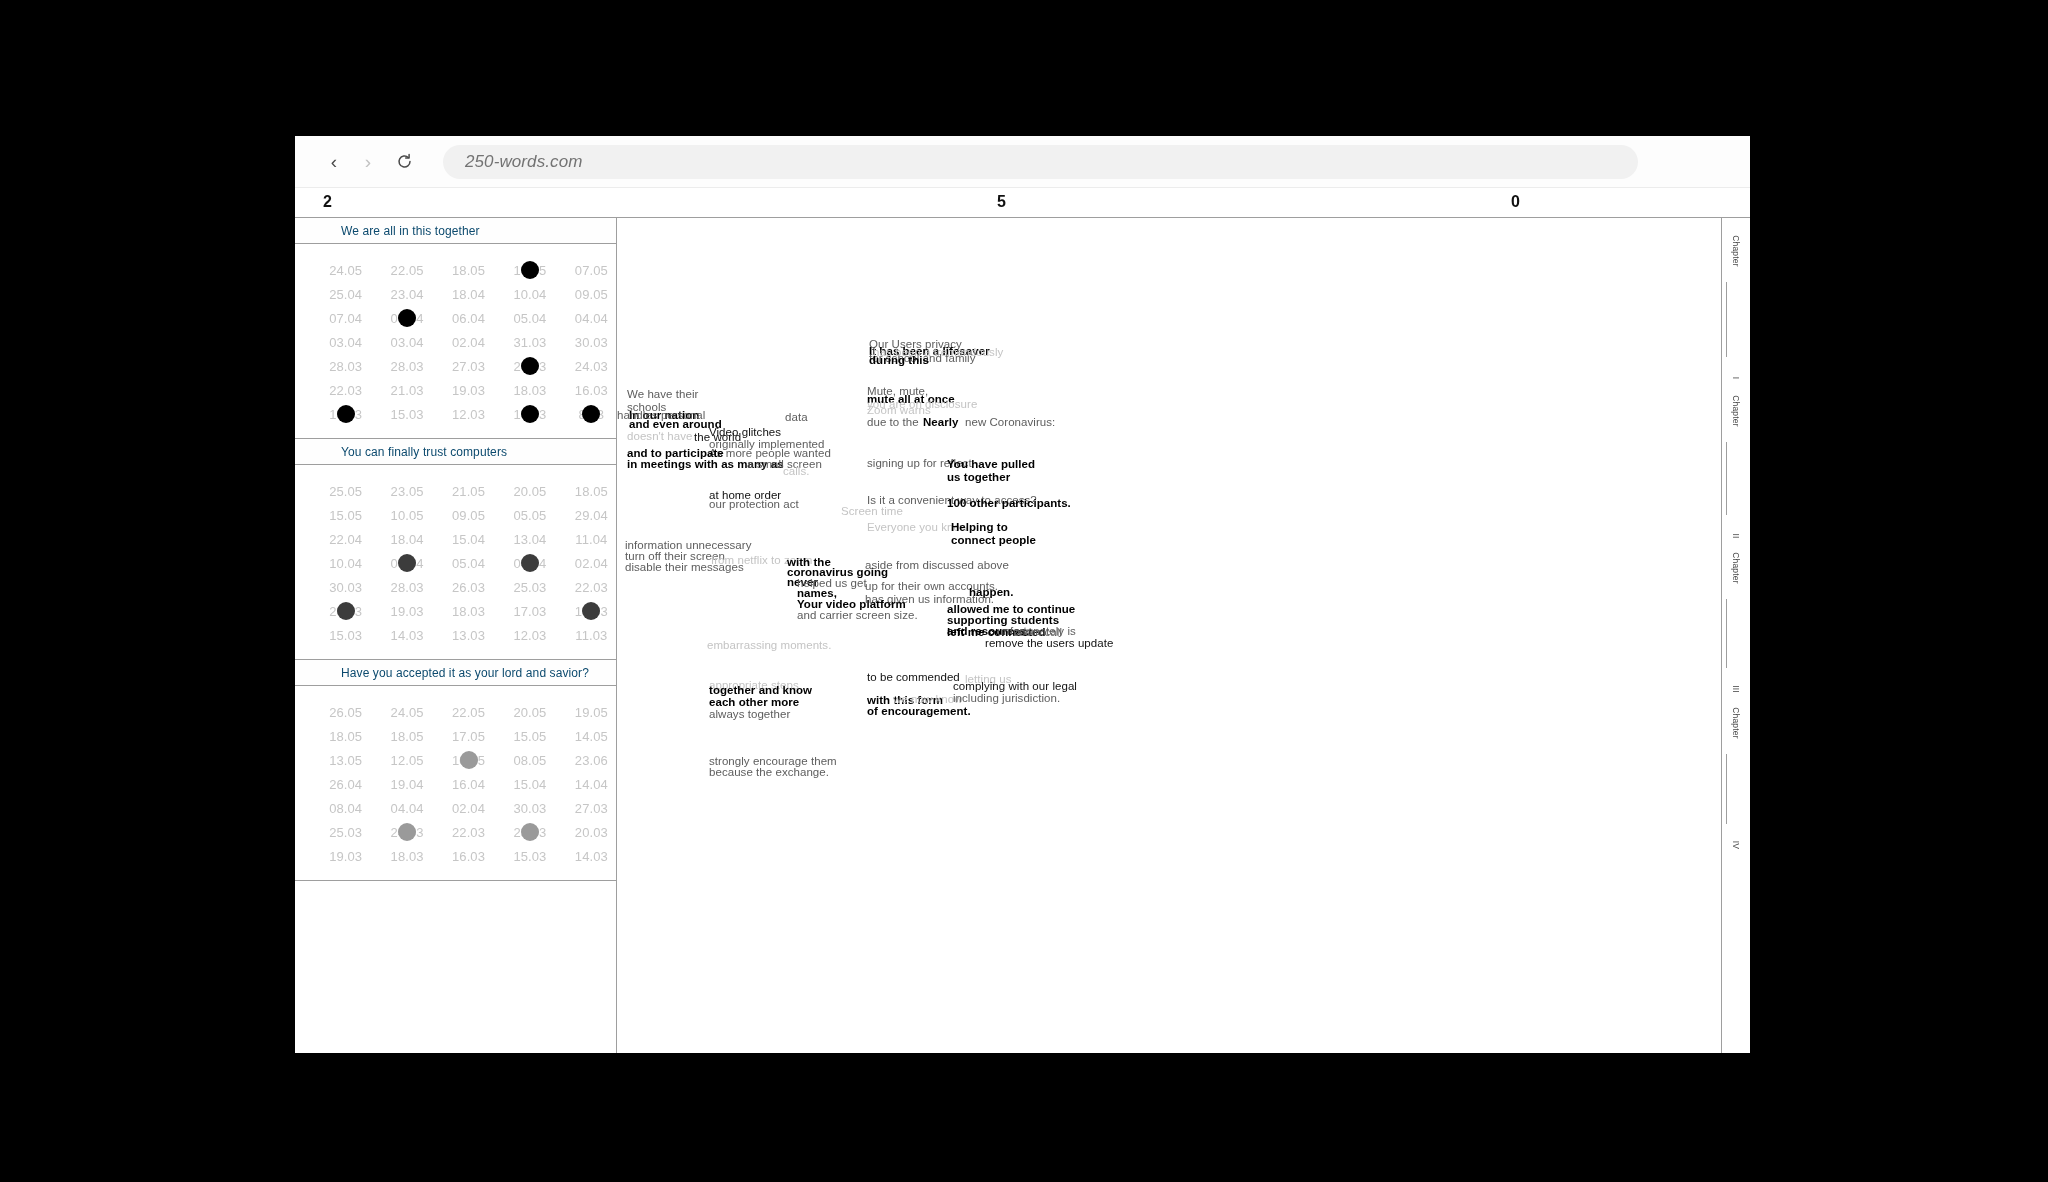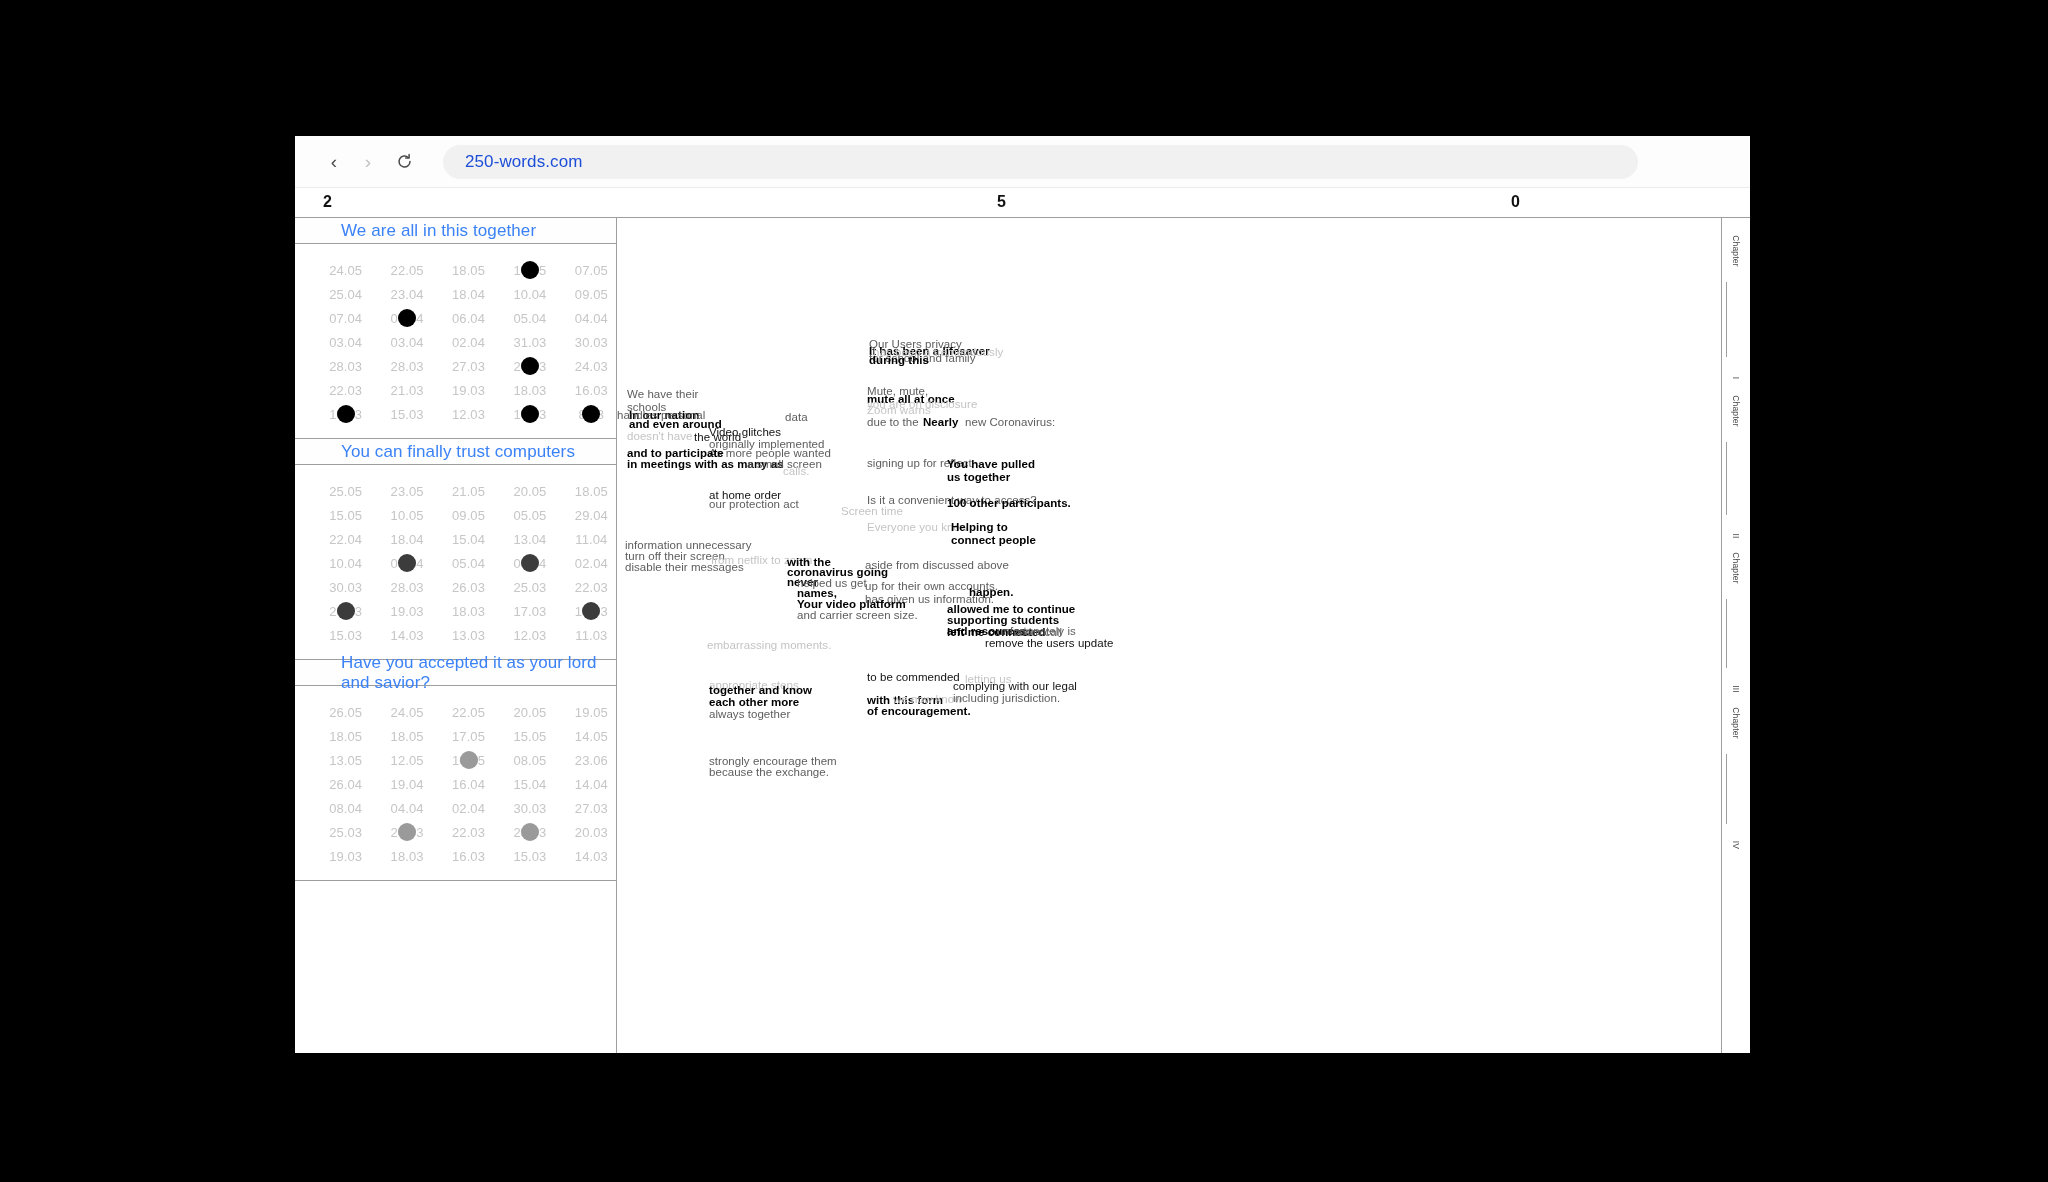--- a/index.html
+++ b/index.html
@@ -44,23 +44,24 @@
   .url-field {
     flex: 1;
     height: 34px;
     margin-left: 22px;
     margin-right: 90px;
     background: #f1f1f1;
     border-radius: 17px;
     display: flex; align-items: center;
     padding: 0 22px;
     font-size: 17px;
-    color: #1d4ed8;
+    color: #737373;
     letter-spacing: 0.1px;
     cursor: text;
+    font-style: italic;
   }
 
   
   .ruler {
     flex: 0 0 30px;
     position: relative;
     background: #fff;
     border-bottom: 1px solid #9e9e9e;
   }
   .ruler-tick {
@@ -82,22 +83,22 @@
     flex: 0 0 322px;
     border-right: 1px solid #9e9e9e;
     background: #fff;
     overflow: hidden;
   }
   .group-header {
     height: 26px;
     border-bottom: 1px solid #9e9e9e;
     display: flex; align-items: center;
     padding-left: 46px;
-    font-size: 17px;
-    color: #3b82f6;
+    font-size: 12px;
+    color: #0c4a6e;
     background: #fefefe;
     letter-spacing: 0.1px;
   }
   .group-grid {
     padding: 14px 0 12px 0;
     border-bottom: 1px solid #9e9e9e;
   }
   .grid-row {
     display: flex;
     height: 24px;

